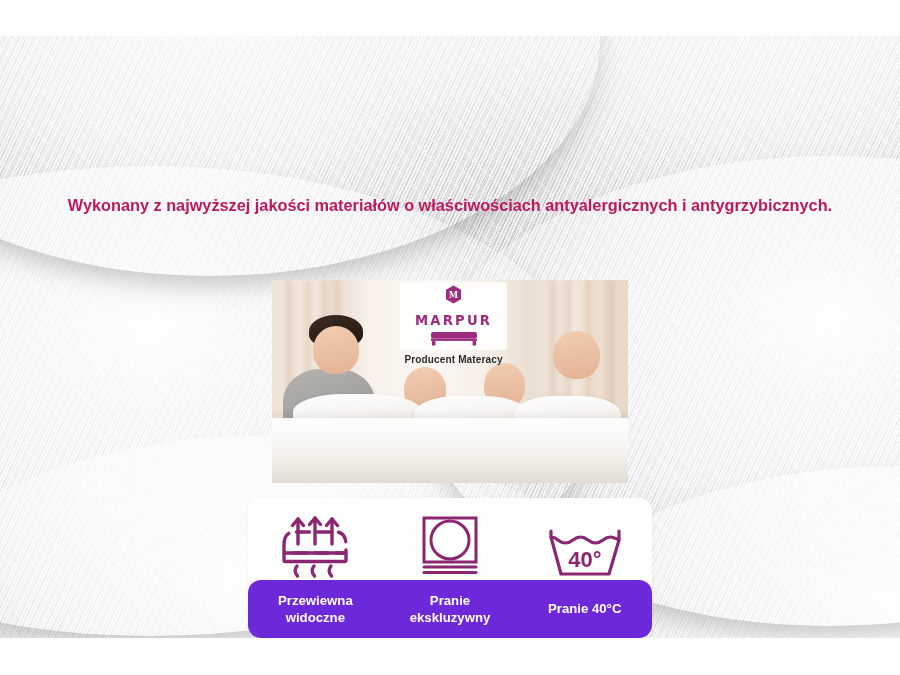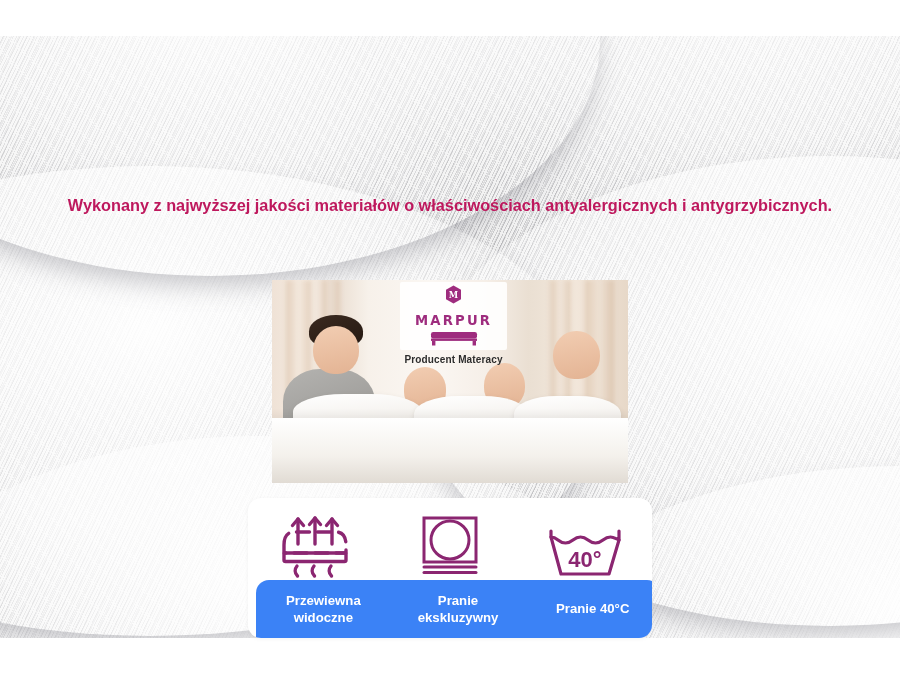--- a/index.html
+++ b/index.html
@@ -231,25 +231,25 @@
   }
   #feature-icons .ficon {
     flex: 1;
     display: flex;
     align-items: flex-end;
     justify-content: center;
     height: 100%;
   }
   #feature-bar {
     position: absolute;
-    left: 8px;
+    left: 0;
     top: 82px;
     width: 404px;
     height: 58px;
-    background: #3b82f6;
+    background: #6d28d9;
     border-radius: 13px 13px 0 0;
     display: flex;
     align-items: center;
   }
   #feature-bar .fcell {
     flex: 1;
     text-align: center;
     color: #ffffff;
     font-size: 13.2px;
     font-weight: bold;

